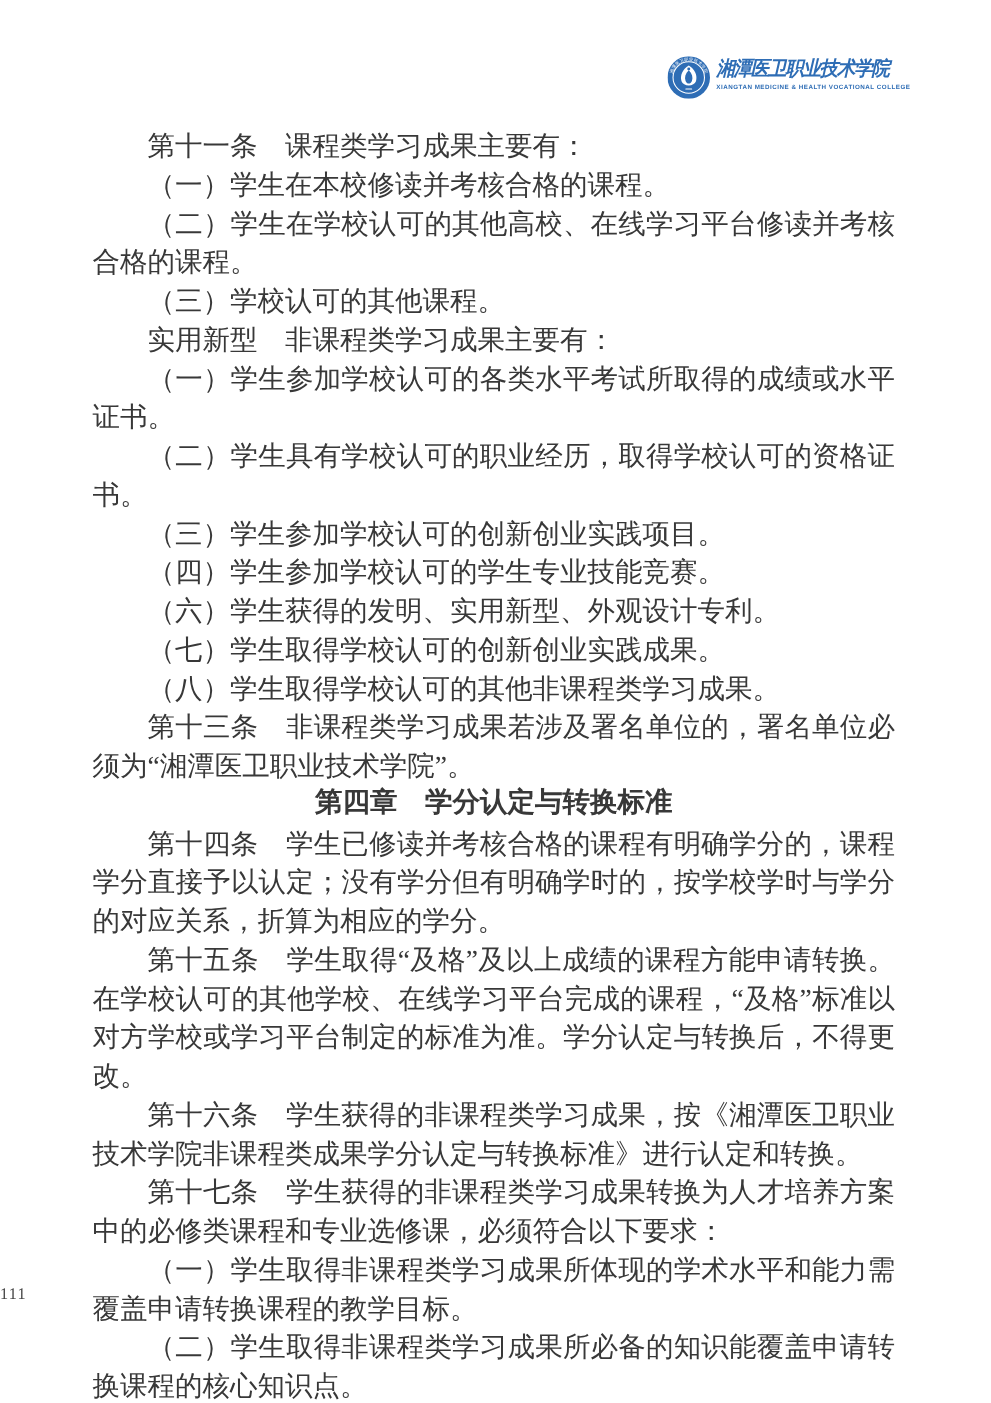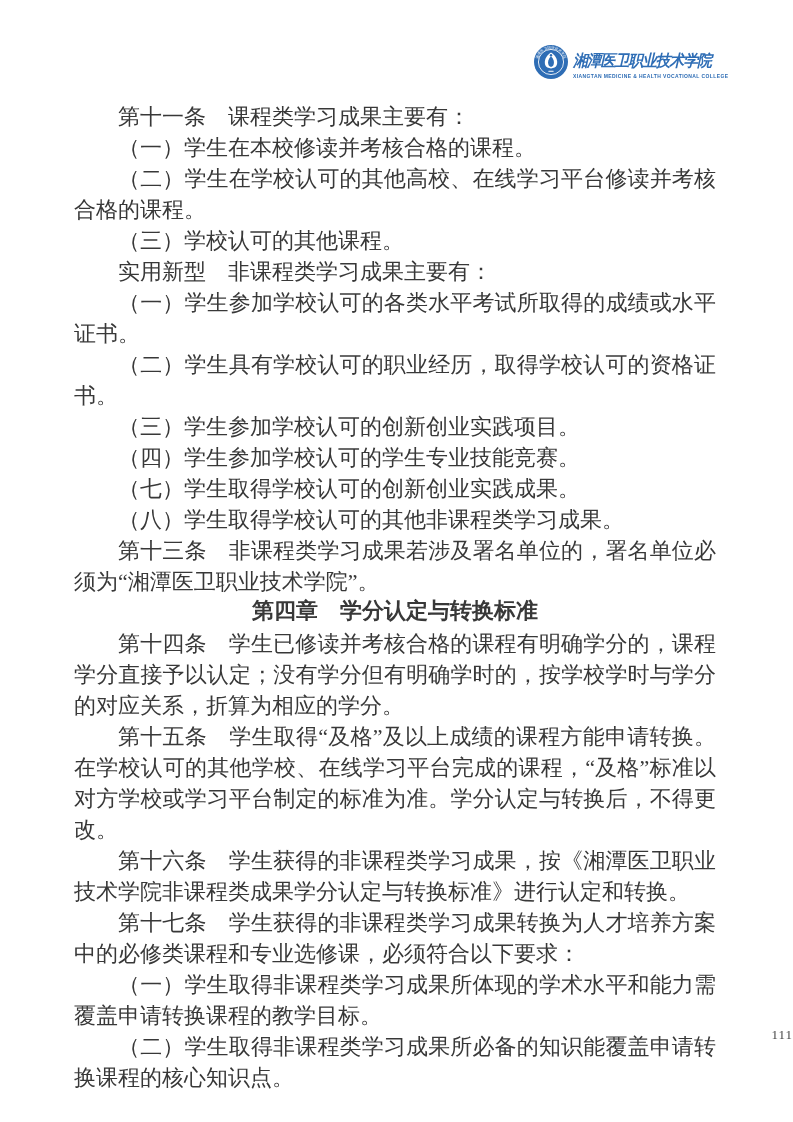--- a/index.html
+++ b/index.html
@@ -7,21 +7,21 @@
     position:relative;
     width:793px; height:1122px;
     background:#ffffff;
     font-family:"Liberation Serif","DejaVu Serif",serif;
     color:#383838;
     overflow:hidden;
   }
   
   .doc-header {
     position:absolute; top:45px; left:534px;
-    display:flex; align-items:flex-end; gap:5px;
+    display:flex; align-items:flex-start; gap:5px;
   }
   .seal { width:34px; height:34px; flex:0 0 auto; }
   .logo-text { display:flex; flex-direction:column; justify-content:center; }
   .logo-zh {
     font-size:16px; font-weight:bold; font-style:italic;
     letter-spacing:-1px; white-space:nowrap;
     transform:scaleX(0.92); transform-origin:left center;
   }
   .logo-en {
     font-size:5px; letter-spacing:0.4px; white-space:nowrap;
@@ -32,21 +32,21 @@
   .doc-body {
     position:absolute; left:74px; top:101px; width:642px;
     font-size:22px; line-height:31px;
     text-align:justify;
   }
   .doc-body p { margin:0; }
   .para { text-indent:2em; }
   .chapter-heading { text-indent:0; text-align:center; font-weight:bold;font-family:Liberation Mono, monospace; }
   .page-number {
     position:absolute; top:1027px; left:0; width:100%;
-    text-align:right; font-size:13px; color:#474747;
+    text-align:left; font-size:13px; color:#474747;
     letter-spacing:1px;
   }
 </style>
 </head>
 <body>
 
 <div class="page">
 
   <header class="doc-header">
     <svg class="seal" viewBox="0 0 100 100" aria-hidden="true">
@@ -72,20 +72,21 @@
   <main class="doc-body">
       <p class="para">第十一条　课程类学习成果主要有：</p>
       <p class="para">（一）学生在本校修读并考核合格的课程。</p>
       <p class="para">（二）学生在学校认可的其他高校、在线学习平台修读并考核合格的课程。</p>
       <p class="para">（三）学校认可的其他课程。</p>
       <p class="para">实用新型　非课程类学习成果主要有：</p>
       <p class="para">（一）学生参加学校认可的各类水平考试所取得的成绩或水平证书。</p>
       <p class="para">（二）学生具有学校认可的职业经历，取得学校认可的资格证书。</p>
       <p class="para">（三）学生参加学校认可的创新创业实践项目。</p>
       <p class="para">（四）学生参加学校认可的学生专业技能竞赛。</p>
+      <p class="para">（六）学生获得的发明、实用新型、外观设计专利。</p>
       <p class="para">（七）学生取得学校认可的创新创业实践成果。</p>
       <p class="para">（八）学生取得学校认可的其他非课程类学习成果。</p>
       <p class="para">第十三条　非课程类学习成果若涉及署名单位的，署名单位必须为“湘潭医卫职业技术学院”。</p>
       <p class="chapter-heading">第四章　学分认定与转换标准</p>
       <p class="para">第十四条　学生已修读并考核合格的课程有明确学分的，课程学分直接予以认定；没有学分但有明确学时的，按学校学时与学分的对应关系，折算为相应的学分。</p>
       <p class="para">第十五条　学生取得“及格”及以上成绩的课程方能申请转换。在学校认可的其他学校、在线学习平台完成的课程，“及格”标准以对方学校或学习平台制定的标准为准。学分认定与转换后，不得更改。</p>
       <p class="para">第十六条　学生获得的非课程类学习成果，按《湘潭医卫职业技术学院非课程类成果学分认定与转换标准》进行认定和转换。</p>
       <p class="para">第十七条　学生获得的非课程类学习成果转换为人才培养方案中的必修类课程和专业选修课，必须符合以下要求：</p>
       <p class="para">（一）学生取得非课程类学习成果所体现的学术水平和能力需覆盖申请转换课程的教学目标。</p>
       <p class="para">（二）学生取得非课程类学习成果所必备的知识能覆盖申请转换课程的核心知识点。</p>

